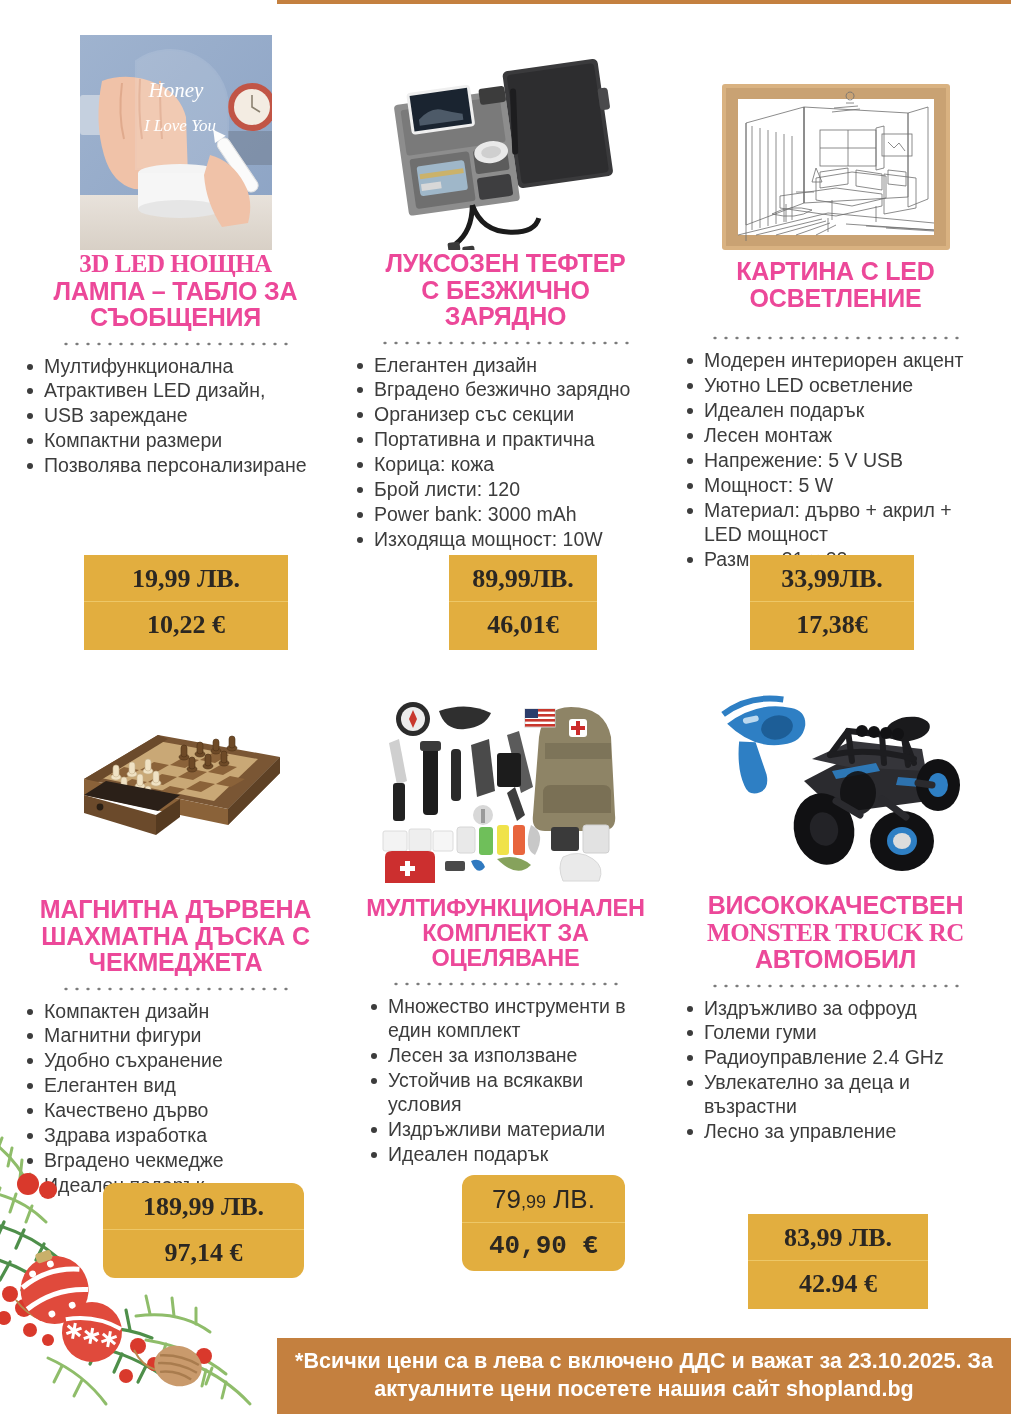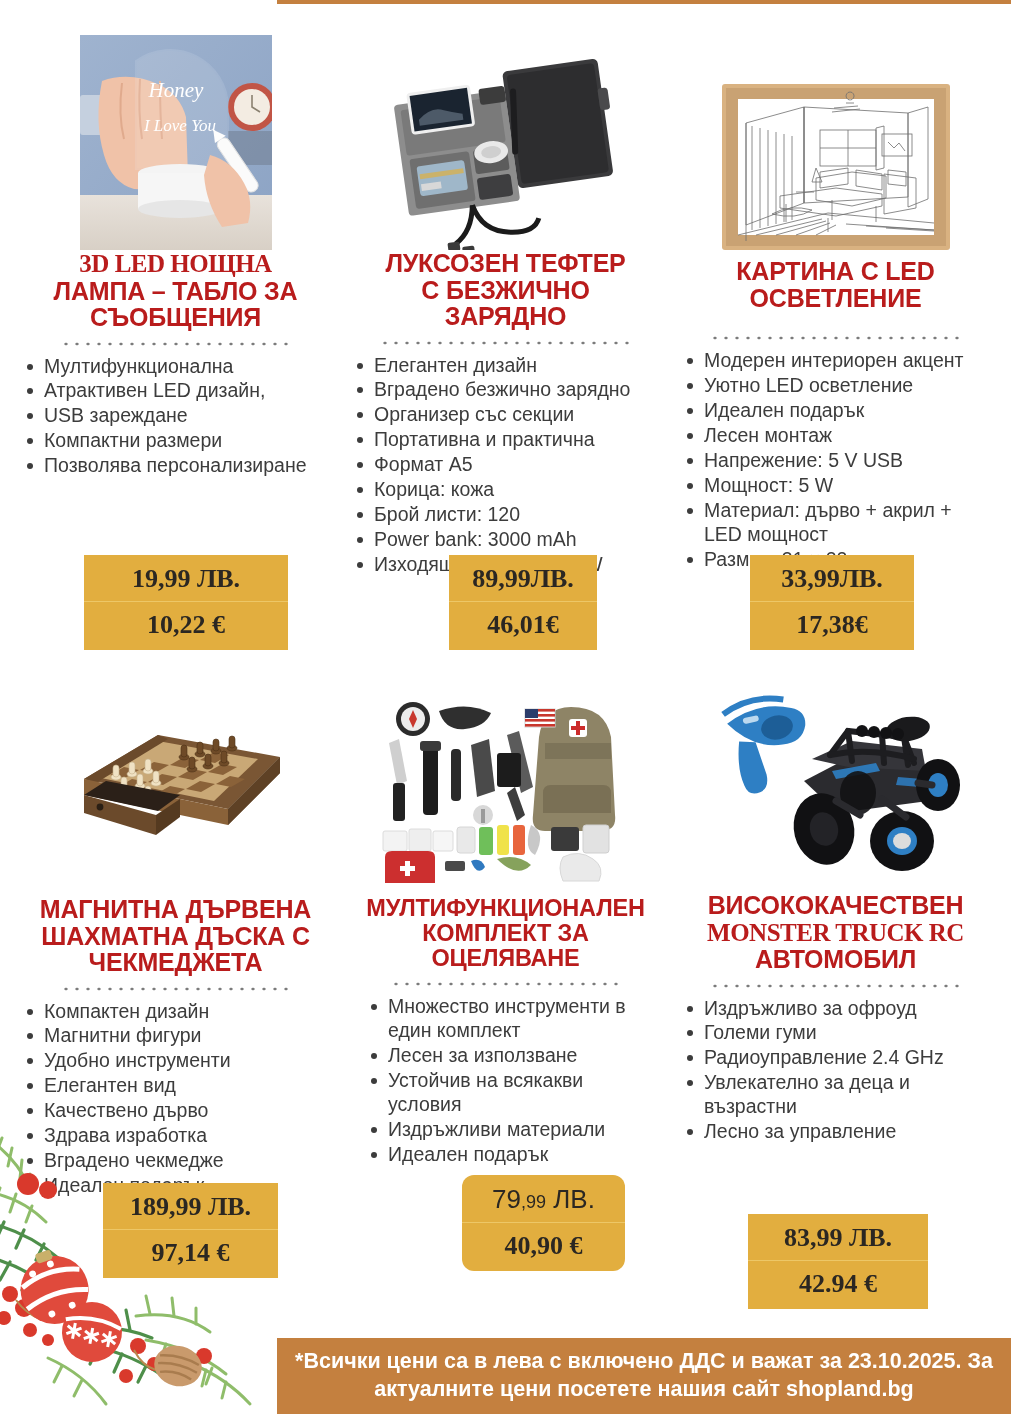--- a/index.html
+++ b/index.html
@@ -12,21 +12,21 @@
   .card{position:absolute;width:315px;}
   .card.c1{left:18px;}
   .card.c2{left:348px;}
   .card.c3{left:678px;}
   .row1{top:28px;}
   .row2{top:686px;}
 
   .imgbox{width:100%;display:flex;align-items:flex-end;justify-content:center;}
 
   .title{
-    color:#b91c1c;font-weight:bold;text-align:center;line-height:1.06;
+    color:#ec4899;font-weight:bold;text-align:center;line-height:1.06;
     font-size:25px;letter-spacing:-0.2px;text-transform:uppercase;
     margin:0;padding:0 4px;
   }
   .title .thin{font-family:"Liberation Serif",serif;font-weight:bold;letter-spacing:-0.5px;}
 
   .dots{height:4px;margin:11px auto 9px auto;
     background-image:radial-gradient(circle, #7b7b7b 1.35px, rgba(0,0,0,0) 1.6px);
     background-size:11px 4px;background-repeat:repeat-x;background-position:center;}
 
   ul.feat{margin:0;padding:0 4px 0 26px;list-style:none;color:#3c3c3c;font-size:19.5px;line-height:1.23;}
@@ -142,21 +142,20 @@
     <span>ЛУКСОЗЕН ТЕФТЕР</span><br>
     <span>С БЕЗЖИЧНО</span><br>
     <span>ЗАРЯДНО</span>
   </div>
   <div class="dots" style="width:258px;"></div>
   <ul class="feat">
     <li>Елегантен дизайн</li>
     <li>Вградено безжично зарядно</li>
     <li>Организер със секции</li>
     <li>Портативна и практична</li>
-    <li>Формат А5</li>
     <li>Корица: кожа</li>
     <li>Брой листи: 120</li>
     <li class="sm">Power bank: 3000 mAh</li>
     <li>Изходяща мощност: 10W</li>
   </ul>
 </div>
 <div class="price" style="left:449px;top:555px;width:148px;">
   <span class="lv">89,99ЛВ.</span>
   <div class="sep"></div>
   <span class="eur">46,01€</span>
@@ -285,21 +284,21 @@
   </div>
   <div class="title">
     <span>МАГНИТНА ДЪРВЕНА</span><br>
     <span>ШАХМАТНА ДЪСКА С</span><br>
     <span>ЧЕКМЕДЖЕТА</span>
   </div>
   <div class="dots" style="width:230px;"></div>
   <ul class="feat">
     <li>Компактен дизайн</li>
     <li>Магнитни фигури</li>
-    <li>Удобно инструменти</li>
+    <li>Удобно съхранение</li>
     <li>Елегантен вид</li>
     <li>Качествено дърво</li>
     <li>Здрава изработка</li>
     <li>Вградено чекмедже</li>
     <li>Идеален подарък</li>
   </ul>
 </div>
 
 <div class="card c2 row2">
   <div class="imgbox" style="height:210px;align-items:center;">
@@ -378,21 +377,21 @@
     <li>Множество инструменти в един комплект</li>
     <li>Лесен за използване</li>
     <li>Устойчив на всякакви условия</li>
     <li>Издръжливи материали</li>
     <li>Идеален подарък</li>
   </ul>
 </div>
 <div class="price sans" style="left:462px;top:1175px;width:163px;border-radius:12px;">
   <span class="lv"><span>79</span><span class="tiny">,99</span><span> ЛВ.</span></span>
   <div class="sep"></div>
-  <span class="eur" style="font-family:Liberation Serif, serif;font-weight:bold;">40,90 €</span>
+  <span class="eur" style="font-family:Liberation Mono, monospace;font-weight:bold;">40,90 €</span>
 </div>
 
 <div class="card c3 row2">
   <div class="imgbox" style="height:206px;align-items:center;">
     <svg width="248" height="200" viewBox="0 0 248 200">
 
       <g transform="rotate(-12 58 44)">
         <path d="M18 26 q34 -16 66 -2 q14 6 10 20 q-6 16 -26 14 q-30 -2 -50 -32z" fill="#2e7fc4"></path>
         <ellipse cx="66" cy="40" rx="16" ry="12" fill="#1d5e97"></ellipse>
         <path d="M26 46 q-8 26 -4 44 q2 12 14 10 q10 -2 10 -16 l-4 -34z" fill="#2e7fc4"></path>
@@ -452,21 +451,21 @@
     <li>Увлекателно за деца и възрастни</li>
     <li>Лесно за управление</li>
   </ul>
 </div>
 <div class="price" style="left:748px;top:1214px;width:180px;">
   <span class="lv">83,99 ЛВ.</span>
   <div class="sep"></div>
   <span class="eur">42.94 €</span>
 </div>
 
-<div class="price" style="left:103px;top:1183px;width:175px;">
+<div class="price" style="left:103px;top:1183px;width:201px;border-radius:12px;">
   <span class="lv">189,99 ЛВ.</span>
   <div class="sep"></div>
   <span class="eur">97,14 €</span>
 </div>
 
 <div class="deco">
   <svg width="300" height="296" viewBox="0 0 300 296">
     <g stroke="#8fbd6a" stroke-width="3" stroke-linecap="round" fill="none">
       <path d="M4 22 q26 18 40 48"></path>
         <path d="M16 20 l-6 16 M26 30 l-4 18 M36 42 l-2 18 M44 56 l0 18"></path>

